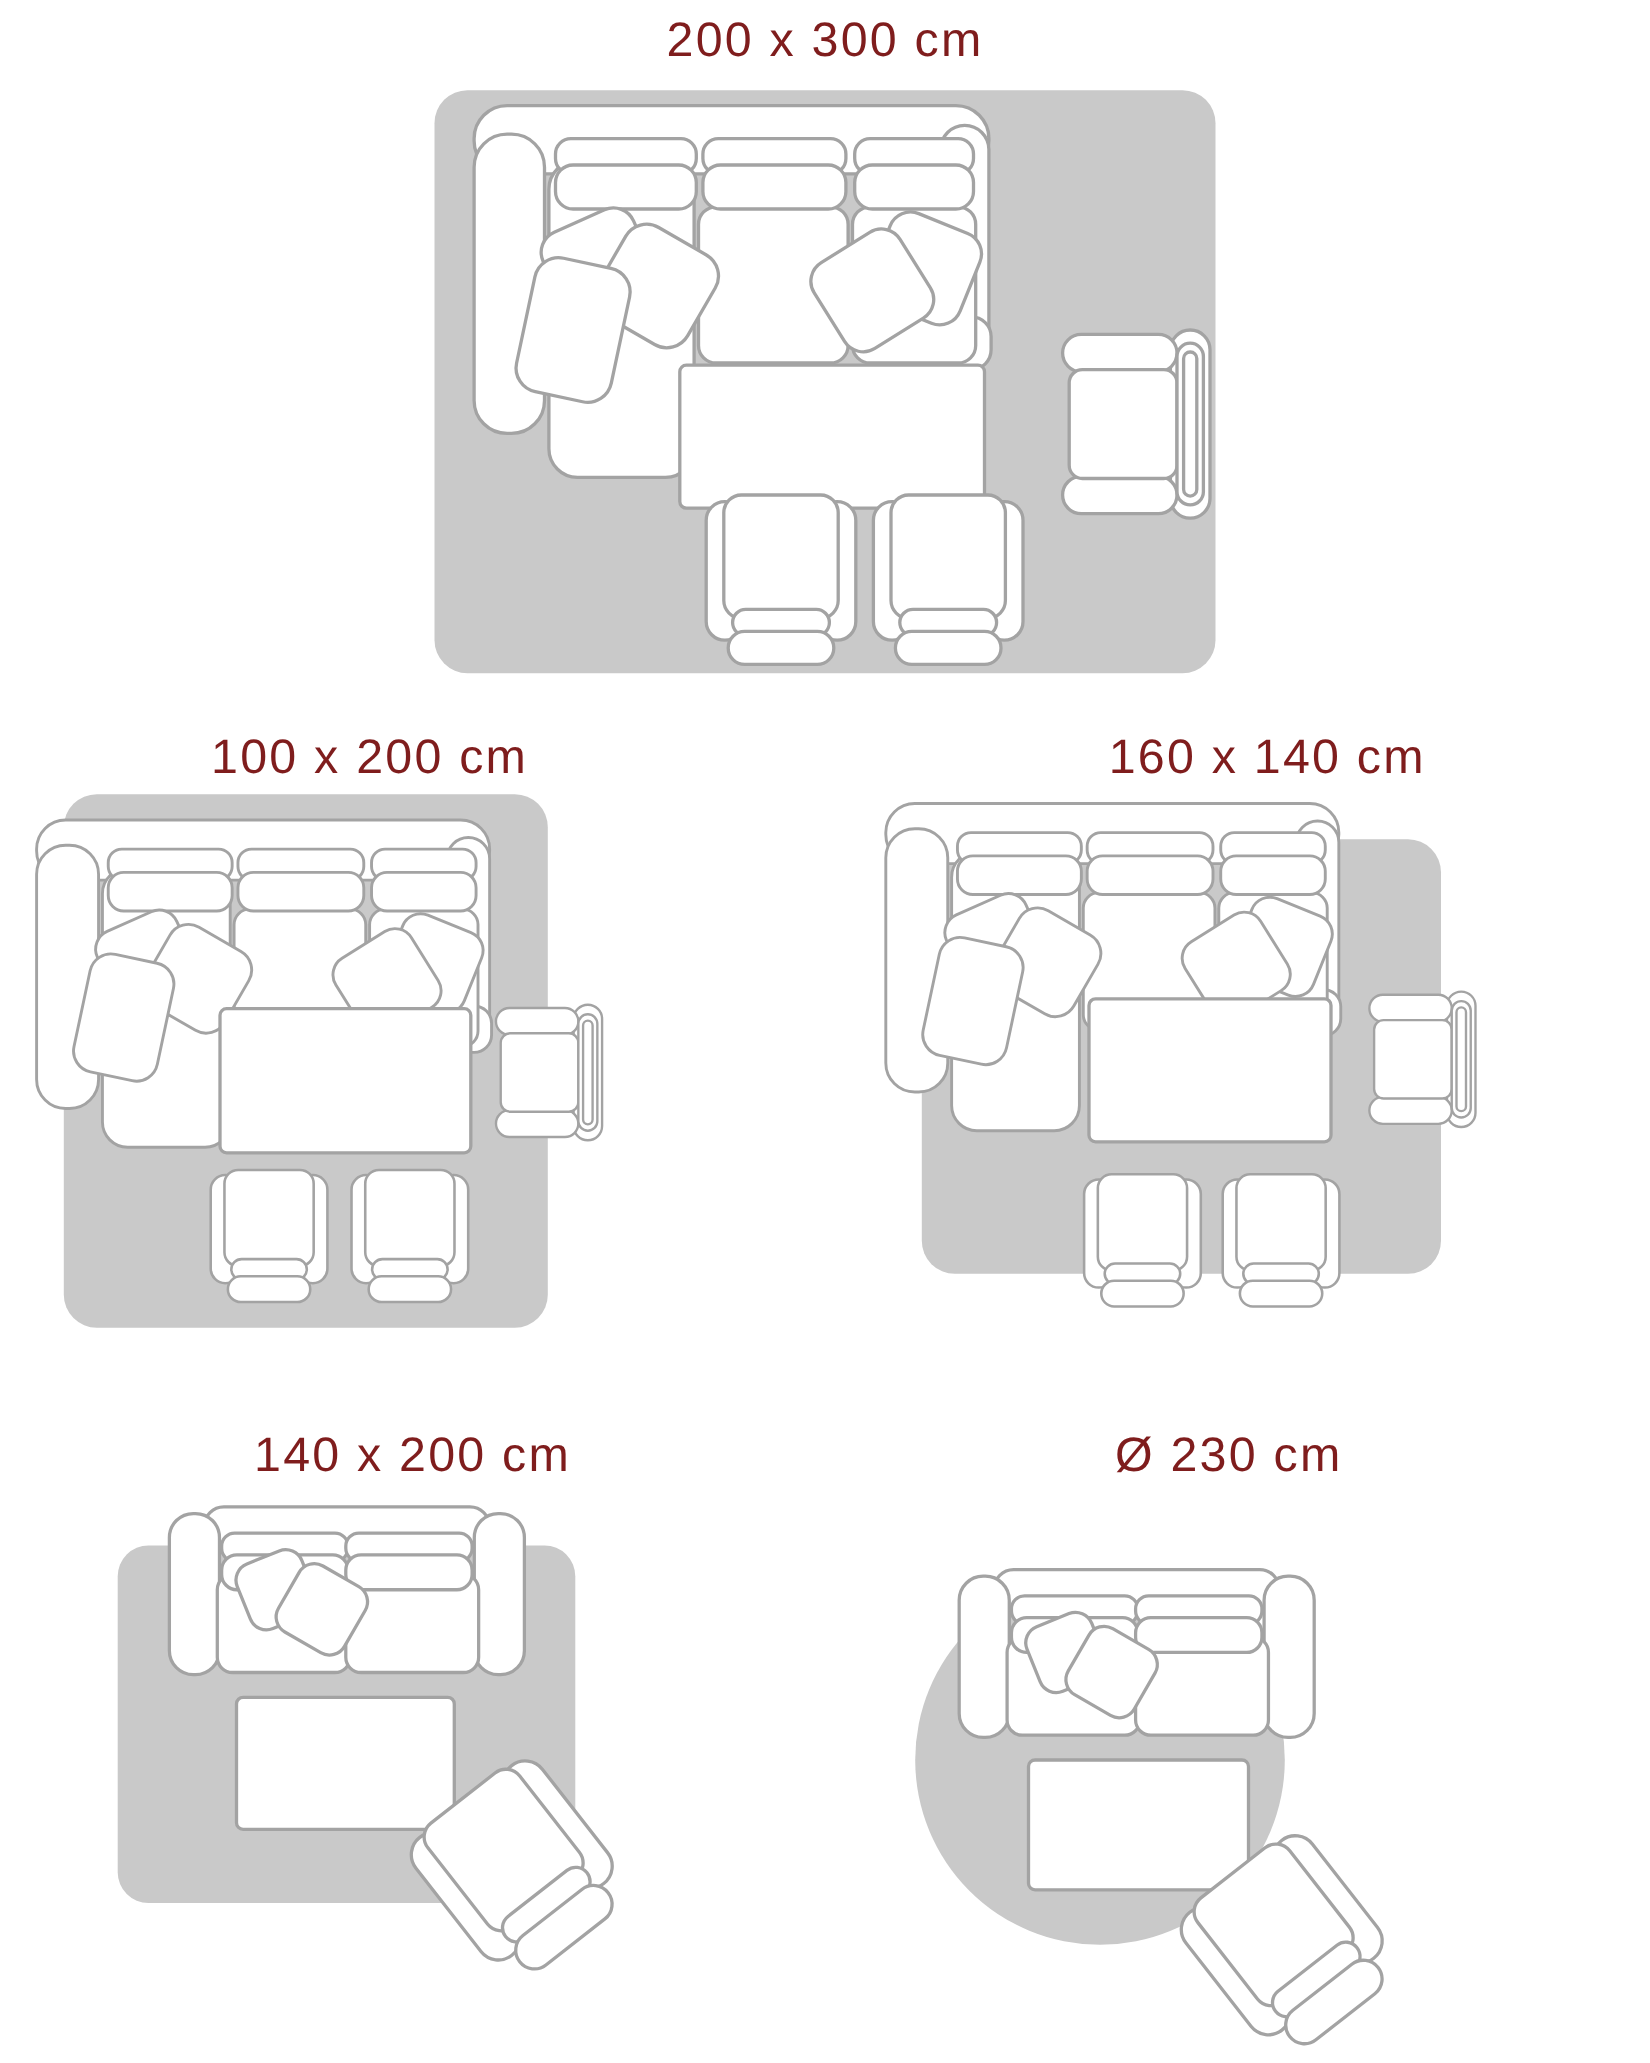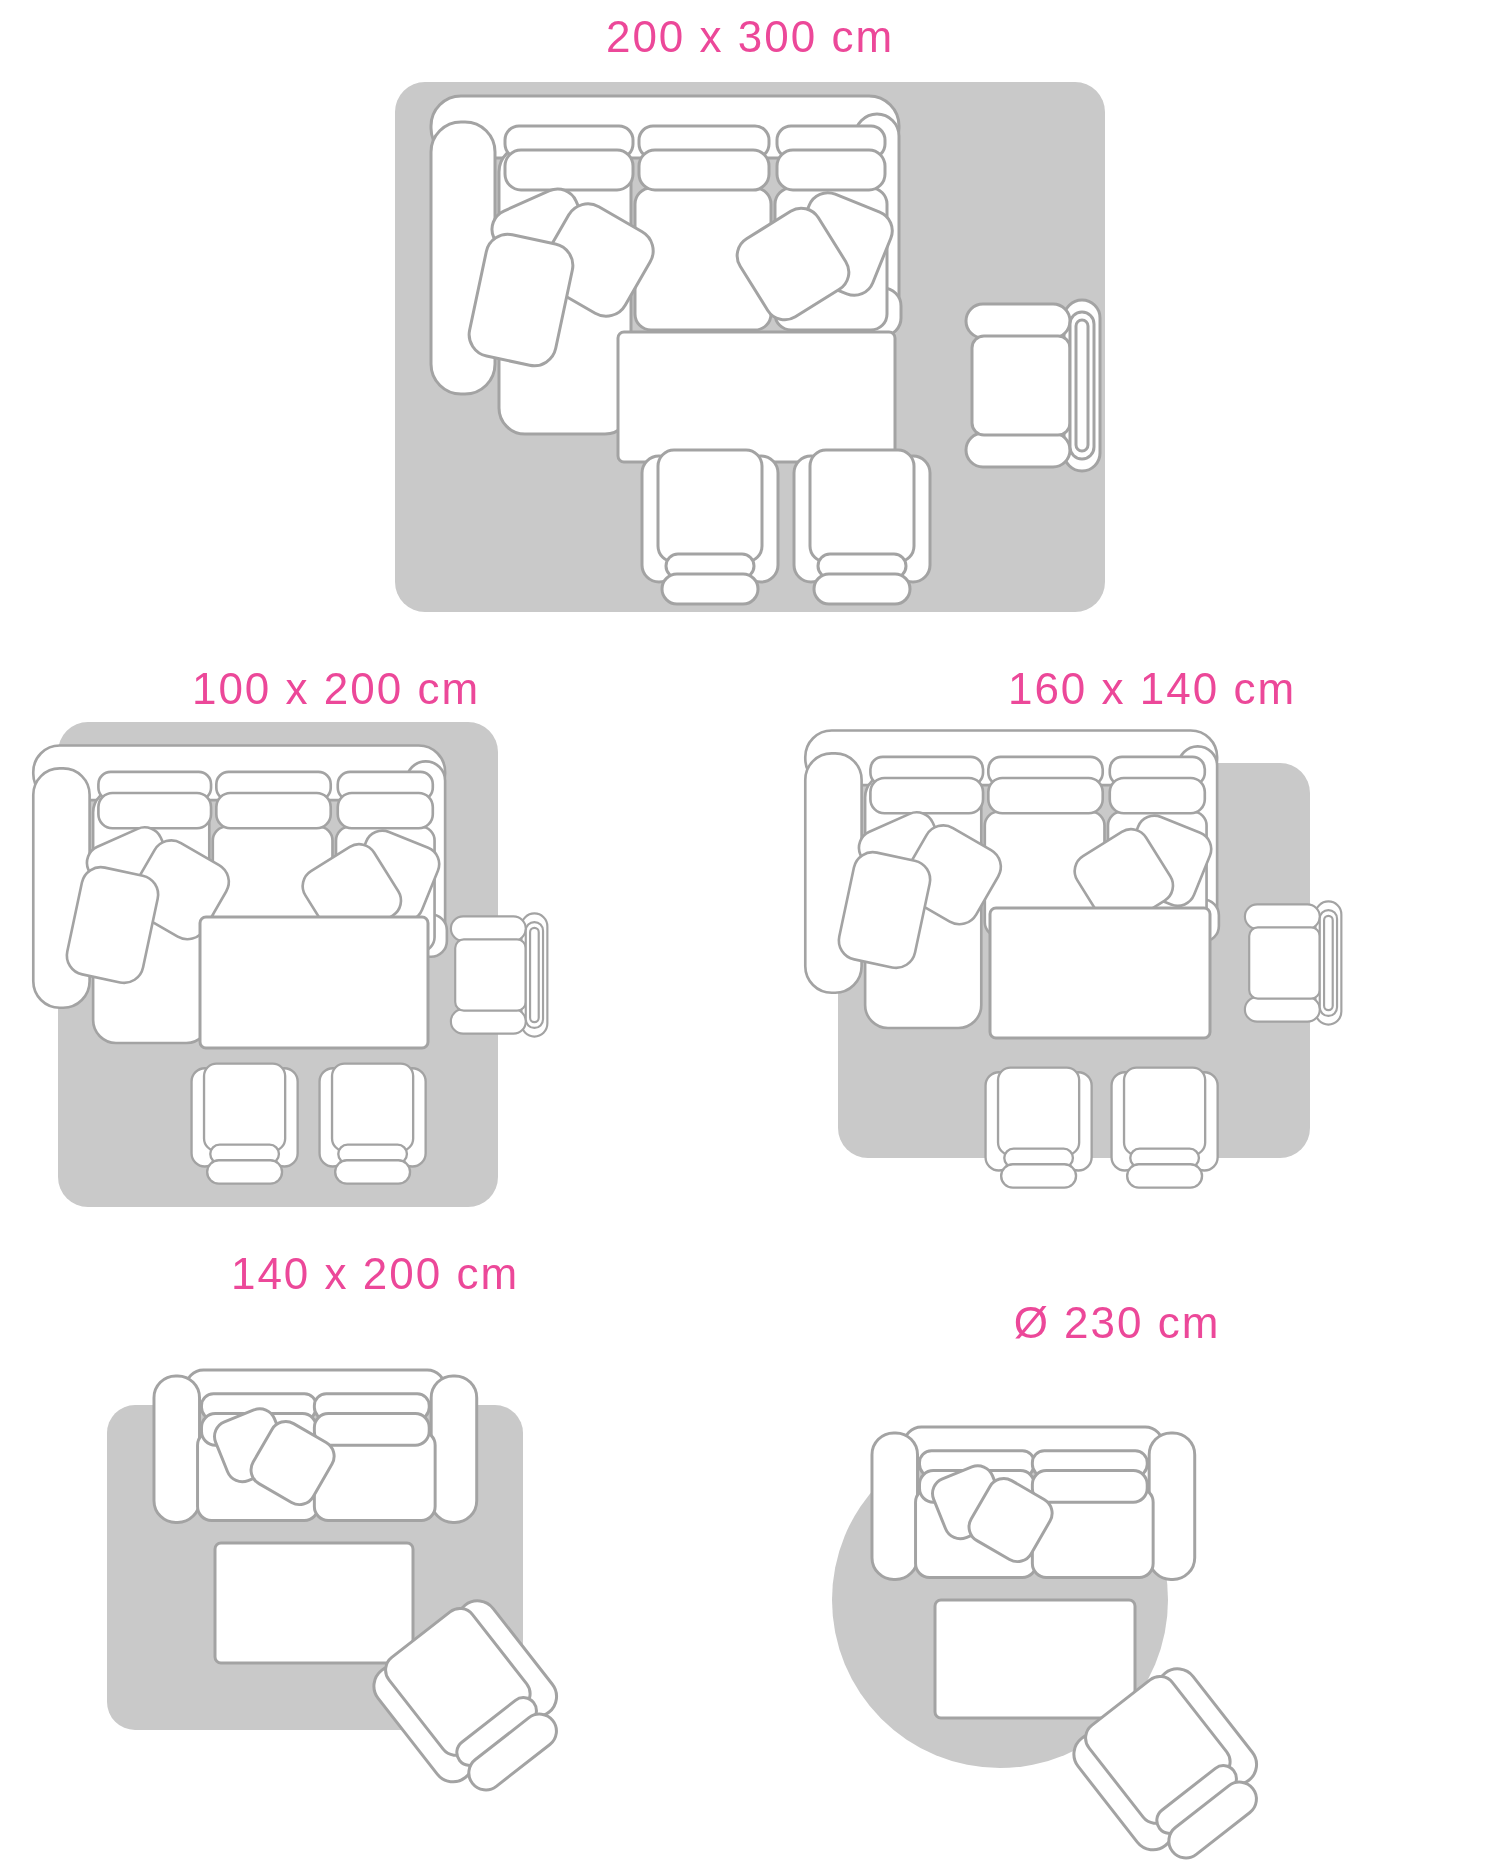--- a/index.html
+++ b/index.html
@@ -9,21 +9,21 @@
     background:#ffffff;
     font-family:"Liberation Sans", sans-serif;
     overflow:hidden;
   }
   .layout-title{
     position:absolute;
     transform:translateX(-50%);
     font-size:44px;
     font-weight:300;
     letter-spacing:2px;
-    color:#ec4899;
+    color:#7f1d1d;
     white-space:nowrap;
   }
   svg{position:absolute;left:0;top:0;}
   .rug{fill:#c9c9c9;stroke:none;}
   .f rect{fill:#ffffff;stroke:#a3a3a3;stroke-width:3;stroke-linejoin:round;}
   .table rect{fill:#ffffff;stroke:#a3a3a3;stroke-width:3;}
 </style>
 </head>
 <body>
 
@@ -141,16 +141,16 @@
       <g class="table">
         <rect x="935" y="1600" width="200" height="118" rx="6"></rect>
       </g>
       <use href="#sym-armchair-up" transform="translate(1172,1768) rotate(-38) translate(-75,-85)"></use>
     </g>
   </svg>
 
   <div class="layout-title" style="left:750px;top:12px;">200 x 300 cm</div>
   <div class="layout-title" style="left:336px;top:664px;">100 x 200 cm</div>
   <div class="layout-title" style="left:1152px;top:664px;">160 x 140 cm</div>
-  <div class="layout-title" style="left:375px;top:1249px;text-align:center;">140 x 200 cm</div>
+  <div class="layout-title" style="left:375px;top:1298px;text-align:center;">140 x 200 cm</div>
   <div class="layout-title" style="left:1117px;top:1298px;">Ø 230 cm</div>
 
 </div>
 
 </body></html>

